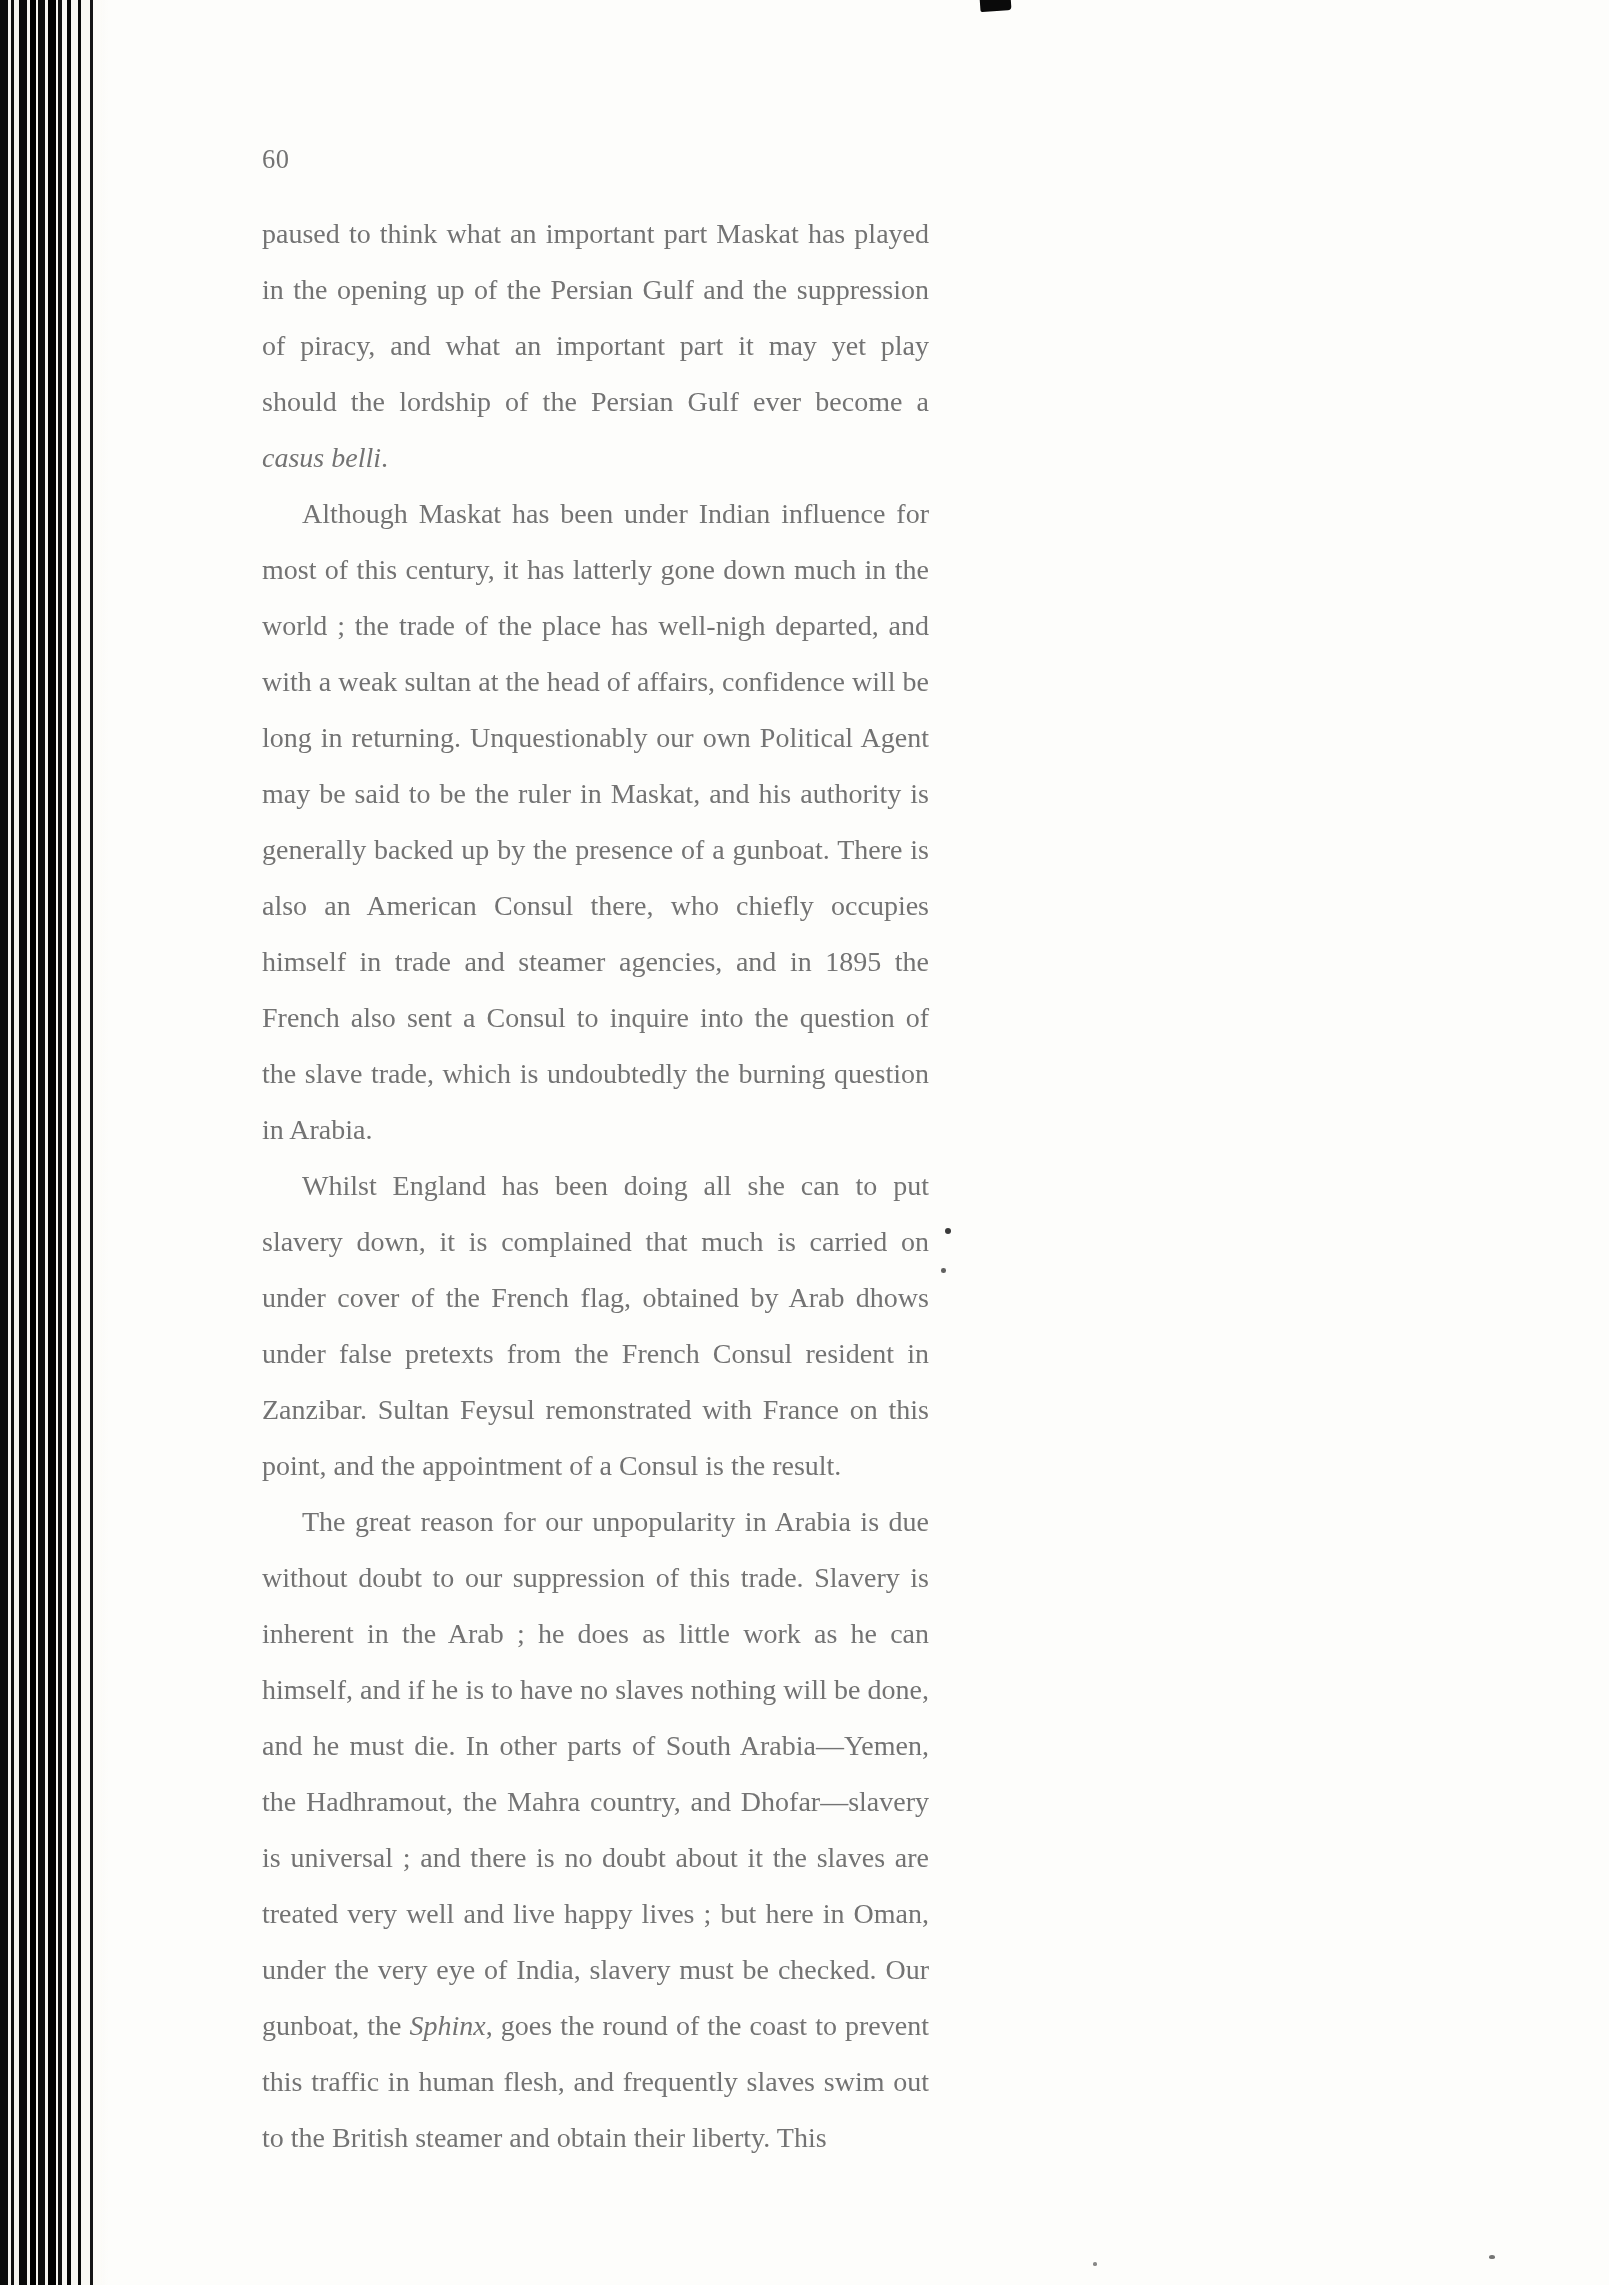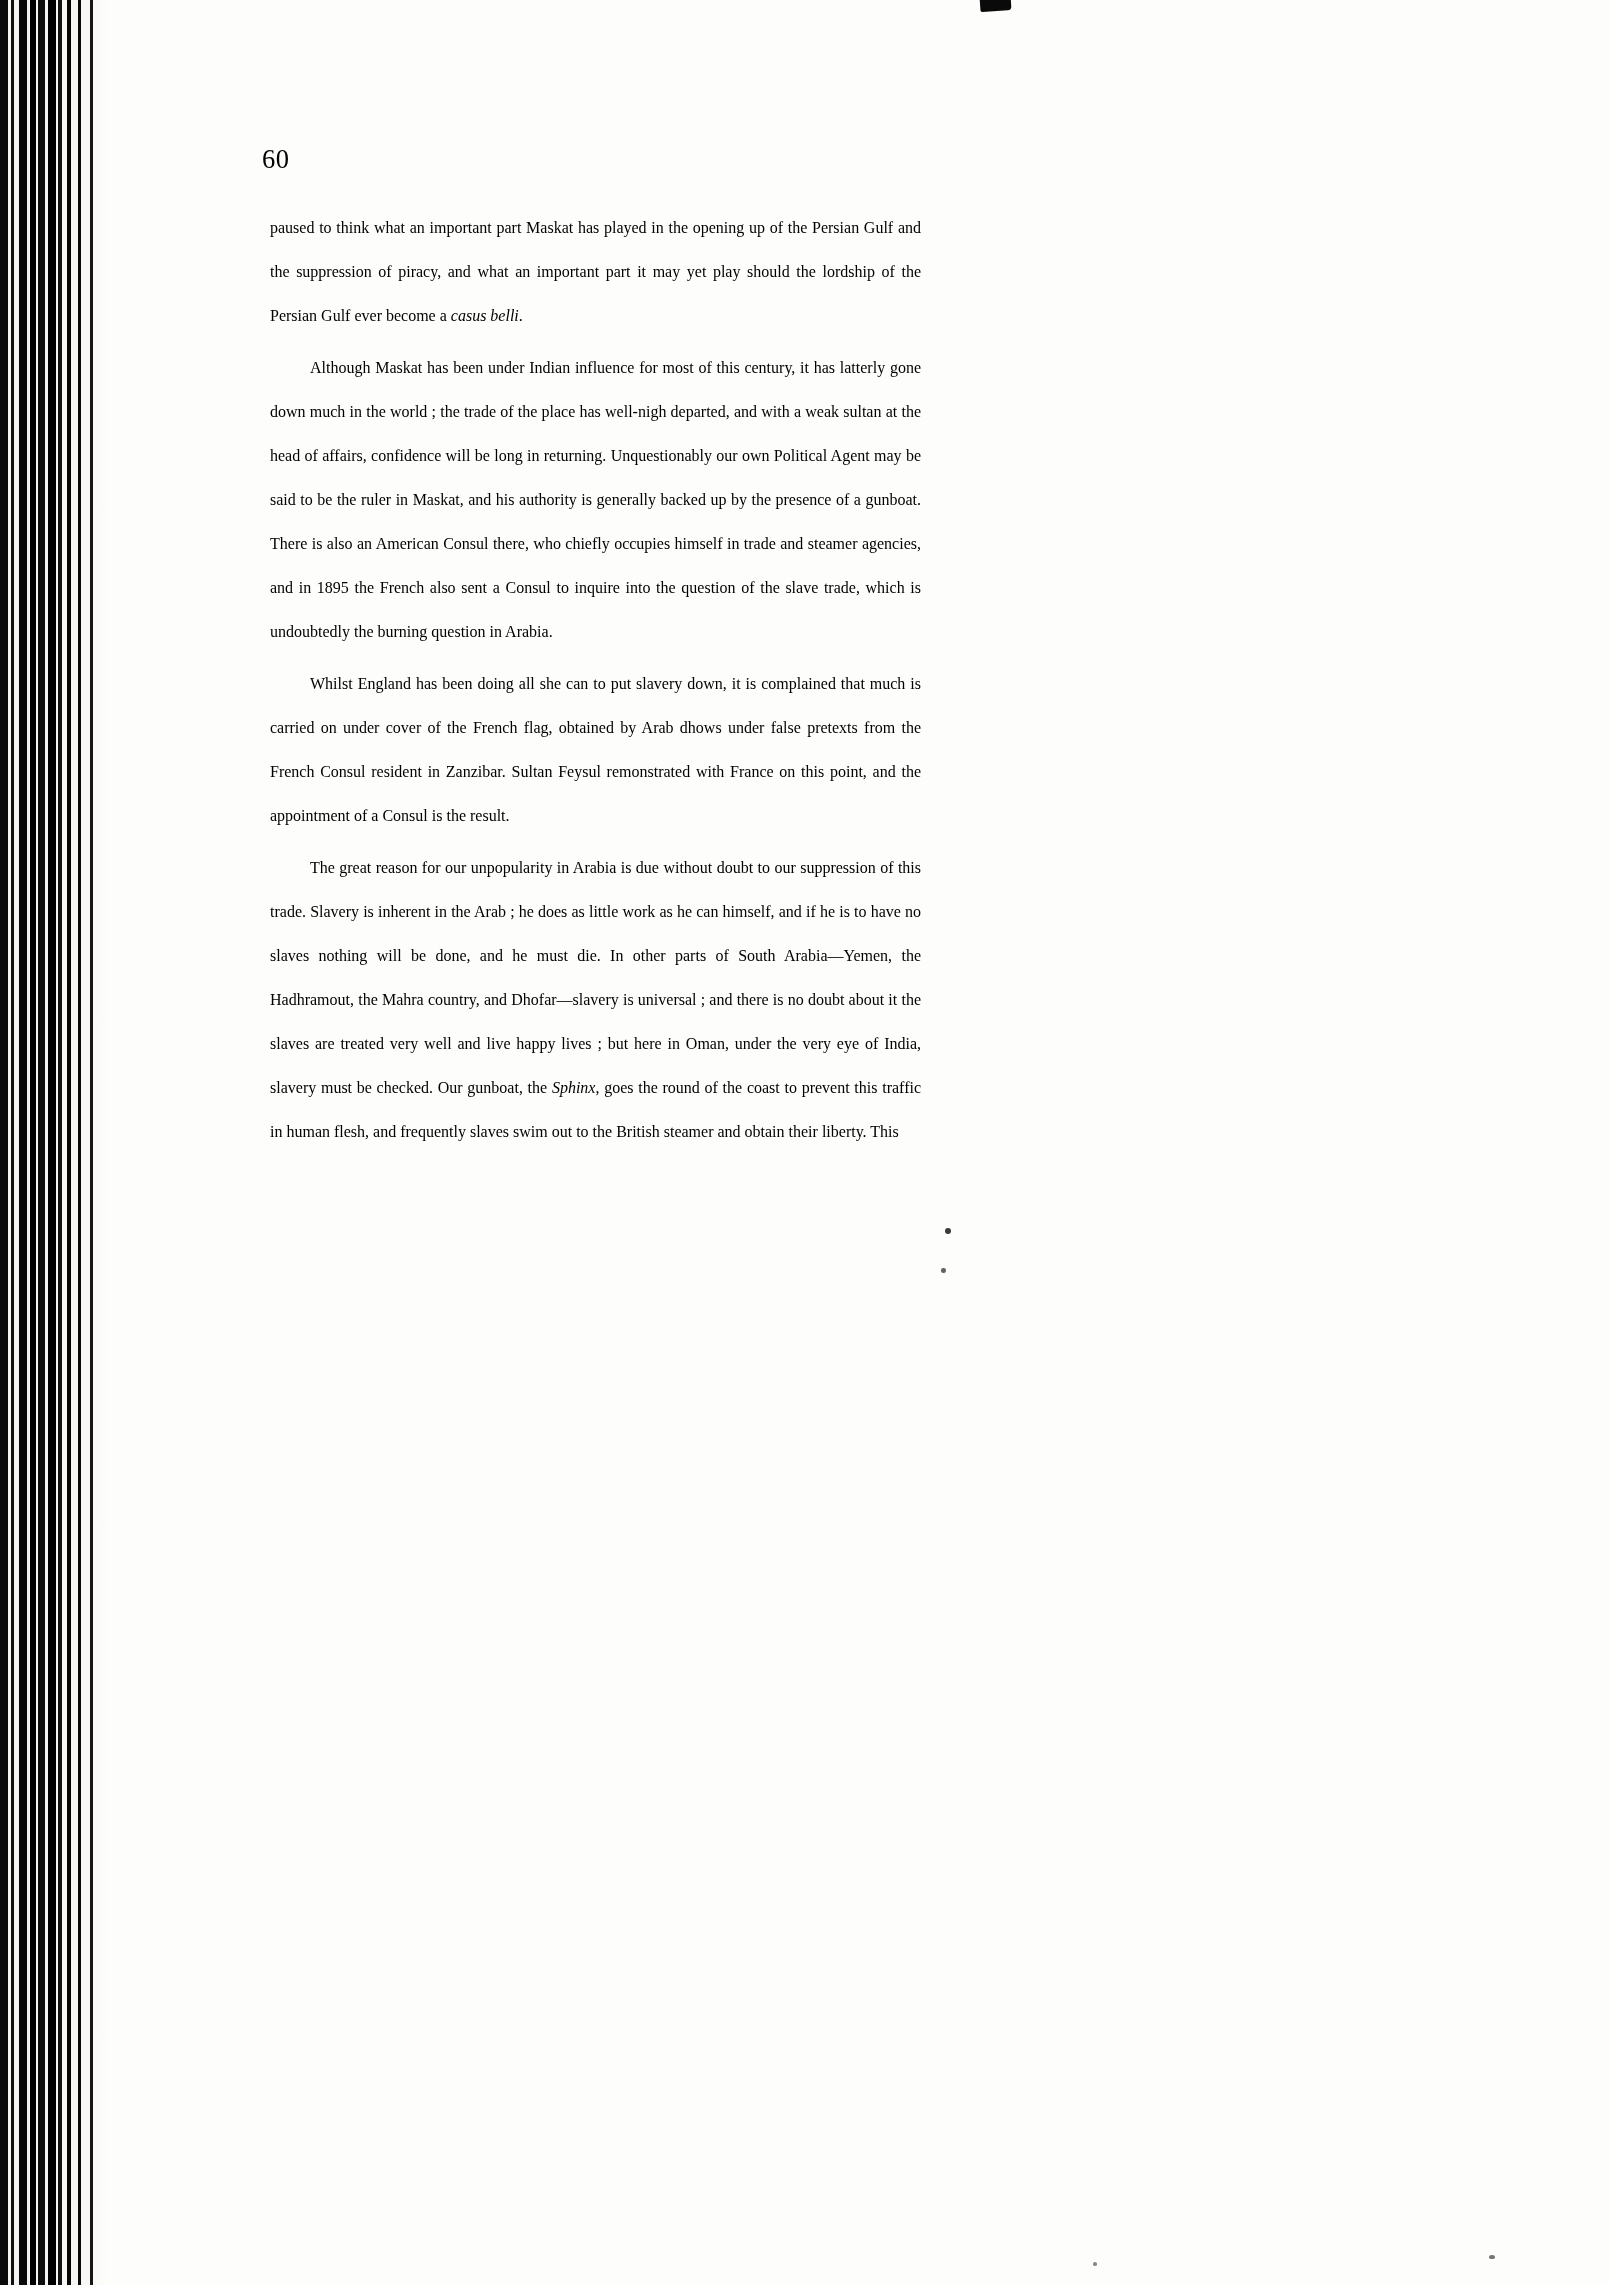--- a/index.html
+++ b/index.html
@@ -7,21 +7,21 @@
     padding: 0;
     background: #ffffff;
   }
   .page {
     position: relative;
     width: 1609px;
     height: 2285px;
     background: #fdfdfb;
     overflow: hidden;
     font-family: "Liberation Serif", "DejaVu Serif", serif;
-    color: #000000;
+    color: #737373;
   }
   
   .binding {
     position: absolute;
     left: 0;
     top: 0;
     width: 108px;
     height: 100%;
     background: linear-gradient(90deg,
       #0a0a0a 0px, #0a0a0a 8.2px,
@@ -84,23 +84,23 @@
     position: absolute;
     left: 0;
     top: 0;
   }
   .title {
     display: block;
     text-align: center;
     letter-spacing: 1.8px;
   }
   .body p {
-    margin: 8px;
-    font-size: 16px;
-    line-height: 44px;
+    margin: 0;
+    font-size: 28px;
+    line-height: 56px;
     text-align: justify;
     text-justify: inter-word;
   }
   .body p.indent {
     text-indent: 40px;
   }
   .body em {
     font-style: italic;
   }
 </style>

